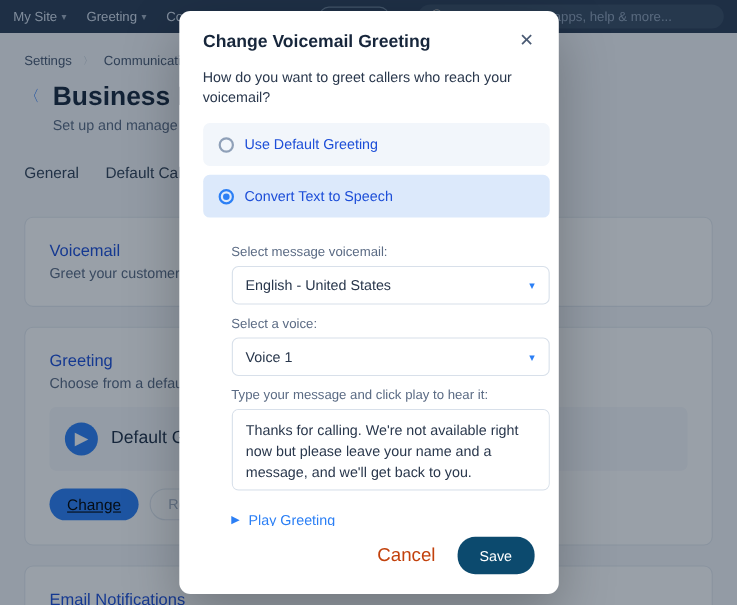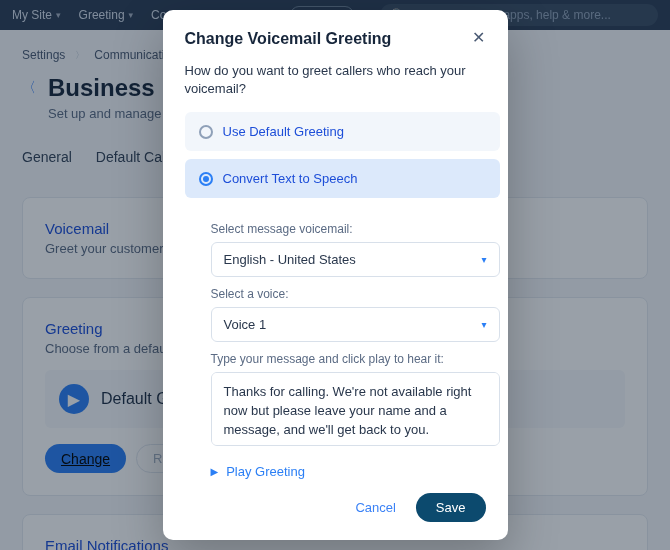--- a/index.html
+++ b/index.html
@@ -45,21 +45,21 @@
   .radio-opt.selected .radio-circle { border-color: #2b7ff5; }
   .radio-dot { width: 6px; height: 6px; border-radius: 50%; background: #2b7ff5; }
   .sub-section { padding: 6px 0 4px 26px; }
   .field-label { font-size: 12px; color: #5b6b84; margin: 10px 0 6px 0; }
   .select { border: 1px solid #d8e0ea; border-radius: 6px; padding: 9px 12px; font-size: 13px; color: #29374c; display: flex; justify-content: space-between; align-items: center; cursor: pointer; background: #fff; }
   .select .dd { color: #2b7ff5; font-size: 10px; }
   .tts-area { width: 100%; border: 1px solid #d8e0ea; border-radius: 6px; padding: 10px 12px; font-size: 13px; color: #29374c; line-height: 1.45; min-height: 74px; resize: none; font-family: inherit; }
   .play-link { display: flex; align-items: center; gap: 8px; color: #2b7ff5; font-size: 13px; margin: 14px 0 10px 0; cursor: pointer; }
   .play-link .tri { font-size: 10px; }
   .modal-ft { padding: 10px 22px 18px 22px; display: flex; justify-content: flex-end; gap: 6px; }
-  .ft-cancel { background: transparent; border: none; color: #3b82f6; font-size: 13px; padding: 7px 14px; cursor: pointer; }
+  .ft-cancel { background: transparent; border: none; color: #c2410c; font-size: 17px; padding: 7px 14px; cursor: pointer; }
   .ft-save { background: #0c4a6e; color: #fff; border: none; border-radius: 16px; padding: 7px 20px; font-size: 13px; cursor: pointer; }
 </style>
 </head>
 <body>
 
 <div class="topnav">
   <div class="nav-item">
       <span>My Site</span>
       <span class="chev">▾</span>
     </div>

